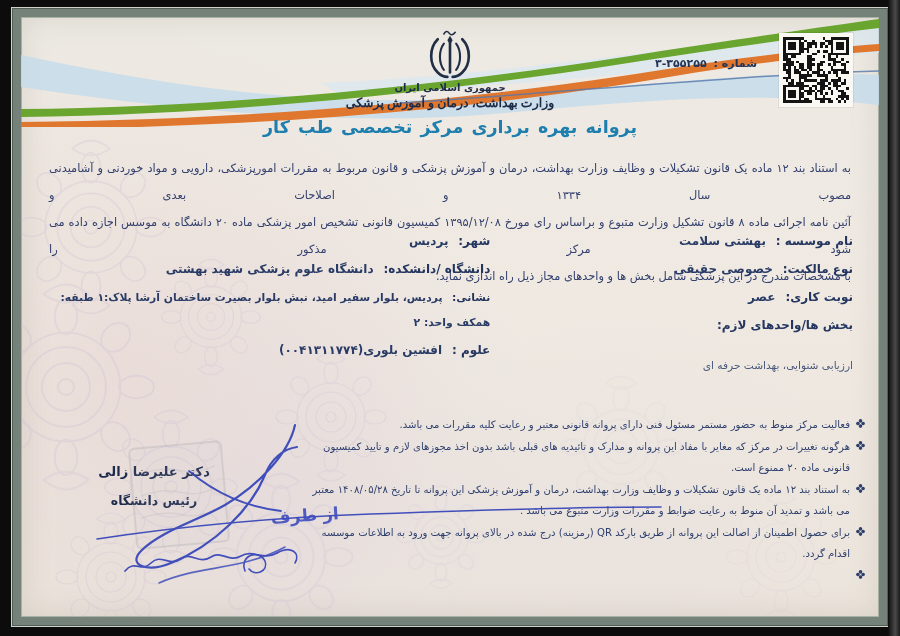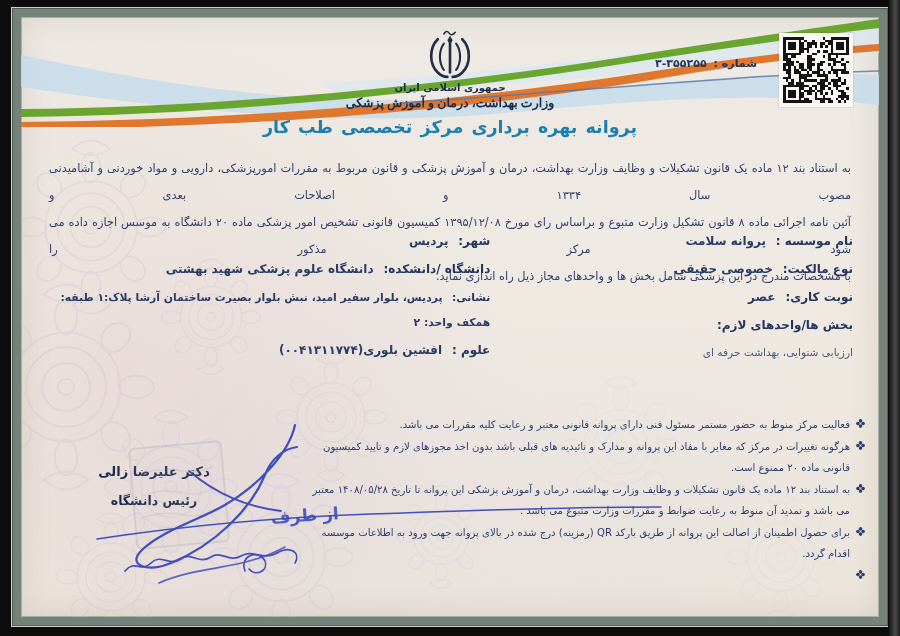--- a/index.html
+++ b/index.html
@@ -46,21 +46,21 @@
   .intro{position:absolute;top:138px;left:28px;right:28px;z-index:2;direction:rtl;
     color:#33406e;font-size:11.4px;}
   .intro .ln{line-height:27px;text-align:justify;text-align-last:justify;white-space:normal;}
   .intro .ln.last{text-align:right;text-align-last:right;}
   .fields{position:absolute;top:212px;left:0;right:0;z-index:2;direction:rtl;display:flex;padding:0 26px;}
   .colR{width:45%;}
   .colL{width:55%;}
   .frow{line-height:25px;margin-bottom:3px;color:#24365f;font-size:12px;white-space:normal;}
   .frow .lbl{font-weight:bold;margin-left:6px;}
   .frow .val{font-weight:bold;color:#2a3c66;}
-  .frow.small .val{display:block;font-weight:normal;font-size:10.6px;color:#4a5a7c;line-height:16px;margin-top:6px;}
+  .frow.small .val{display:block;font-weight:normal;font-size:10.6px;color:#4a5a7c;line-height:16px;margin-top:19px;}
   .frow.addr{font-size:10.8px;}
   .frow.addr .val{font-size:10.8px;}
   .notes{position:absolute;top:397px;right:14px;width:556px;z-index:3;direction:rtl;color:#2e3f6e;font-size:10.1px;}
   .note{position:relative;padding-right:15px;line-height:21px;margin-bottom:1px;text-align:right;}
   .note .bullet{position:absolute;right:0;top:5px;}
   .sig-svg{position:absolute;left:18px;top:396px;z-index:3;}
   .sig-names{position:absolute;left:62px;top:444px;width:142px;text-align:center;z-index:2;color:#1d2a4c;}
   .sig-names .nm{font-size:13px;font-weight:bold;line-height:22px;}
   .sig-names .ttl{font-size:12.5px;font-weight:bold;line-height:22px;margin-top:7px;}
 </style>
@@ -475,21 +475,21 @@
     <div class="intro">
       <div class="ln">به استناد بند ۱۲ ماده یک قانون تشکیلات و وظایف وزارت بهداشت، درمان و آموزش پزشکی و قانون مربوط به مقررات امورپزشکی، دارویی و مواد خوردنی و آشامیدنی مصوب سال ۱۳۳۴ و اصلاحات بعدی و</div>
       <div class="ln">آئین نامه اجرائی ماده ۸ قانون تشکیل وزارت متبوع و براساس رای مورخ ۱۳۹۵/۱۲/۰۸ کمیسیون قانونی تشخیص امور پزشکی ماده ۲۰ دانشگاه به موسس اجازه داده می شود مرکز مذکور را</div>
       <div class="ln last">با مشخصات مندرج در این پزشکی شامل بخش ها و واحدهای مجاز ذیل راه اندازی نماید.</div>
     </div>
 
     <div class="fields">
       <div class="colR">
         <div class="frow">
           <span class="lbl">نام موسسه :</span>
-          <span class="val">پروانه سلامت</span>
+          <span class="val">بهشتی سلامت</span>
         </div>
         <div class="frow">
           <span class="lbl">نوع مالکیت:</span>
           <span class="val">خصوصی حقیقی</span>
         </div>
         <div class="frow">
           <span class="lbl">نوبت کاری:</span>
           <span class="val">عصر</span>
         </div>
         <div class="frow small">

